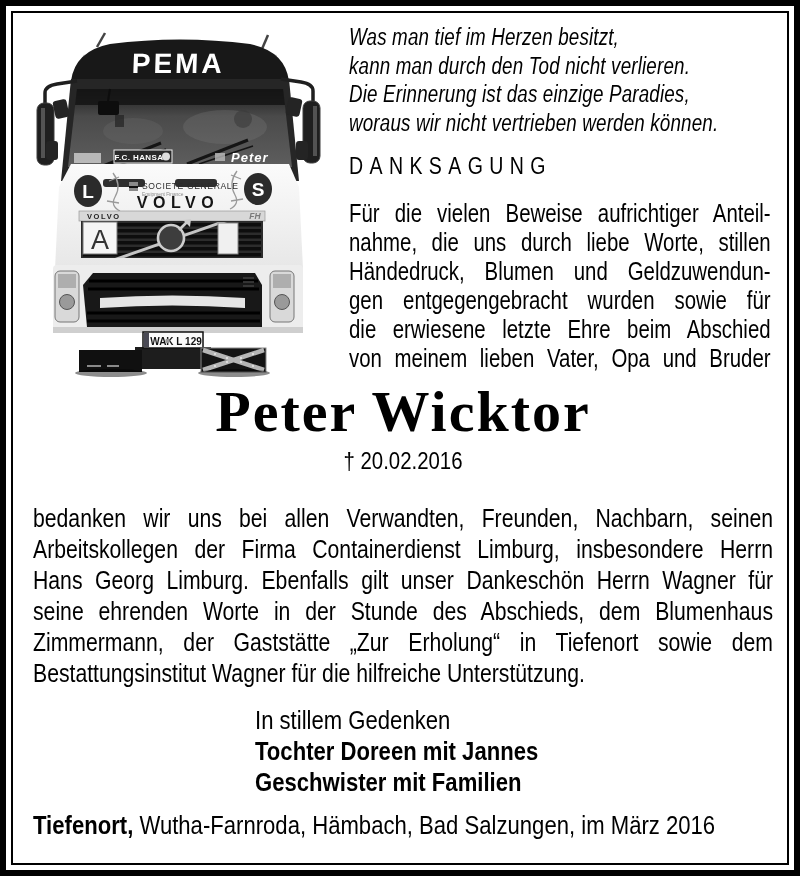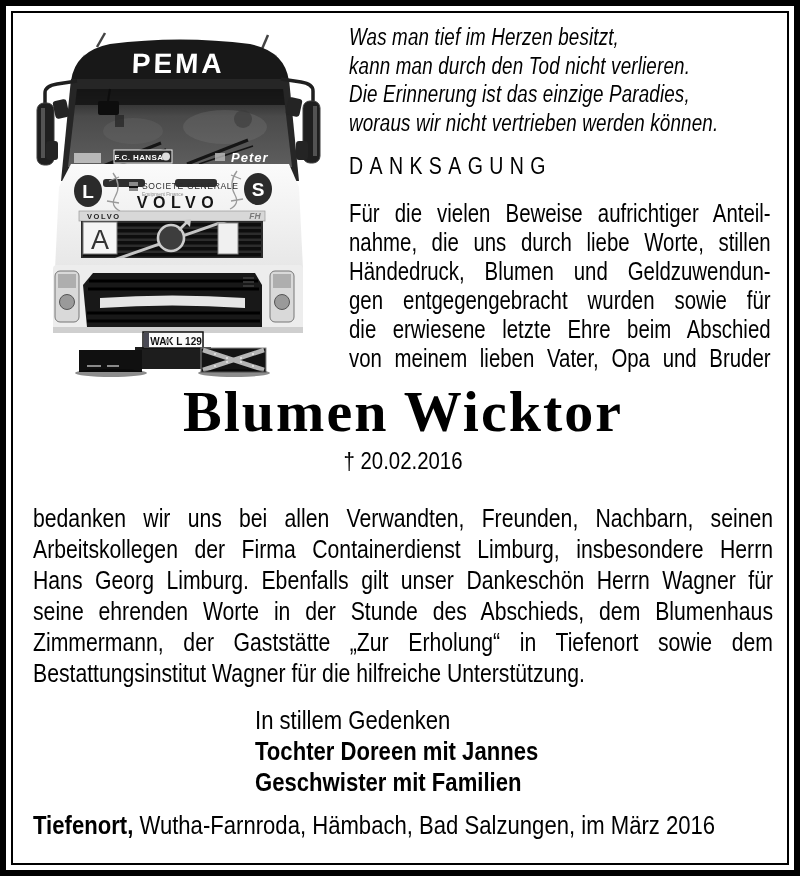--- a/index.html
+++ b/index.html
@@ -208,21 +208,21 @@
         <div class="jline">Für die vielen Beweise aufrichtiger Anteil-</div>
         <div class="jline">nahme, die uns durch liebe Worte, stillen</div>
         <div class="jline">Händedruck, Blumen und Geldzuwendun-</div>
         <div class="jline">gen entgegengebracht wurden sowie für</div>
         <div class="jline">die erwiesene letzte Ehre beim Abschied</div>
         <div class="jline">von meinem lieben Vater, Opa und Bruder</div>
       </div>
     </div>
   </div>
 
-  <div class="name">Blumen Wicktor</div>
+  <div class="name">Peter Wicktor</div>
   <div class="date">† 20.02.2016</div>
 
   <div class="thanks">
     <div class="jline">bedanken wir uns bei allen Verwandten, Freunden, Nachbarn, seinen</div>
     <div class="jline">Arbeitskollegen der Firma Containerdienst Limburg, insbesondere Herrn</div>
     <div class="jline">Hans Georg Limburg. Ebenfalls gilt unser Dankeschön Herrn Wagner für</div>
     <div class="jline">seine ehrenden Worte in der Stunde des Abschieds, dem Blumenhaus</div>
     <div class="jline">Zimmermann, der Gaststätte „Zur Erholung“ in Tiefenort sowie dem</div>
     <div>Bestattungsinstitut Wagner für die hilfreiche Unterstützung.</div>
   </div>

